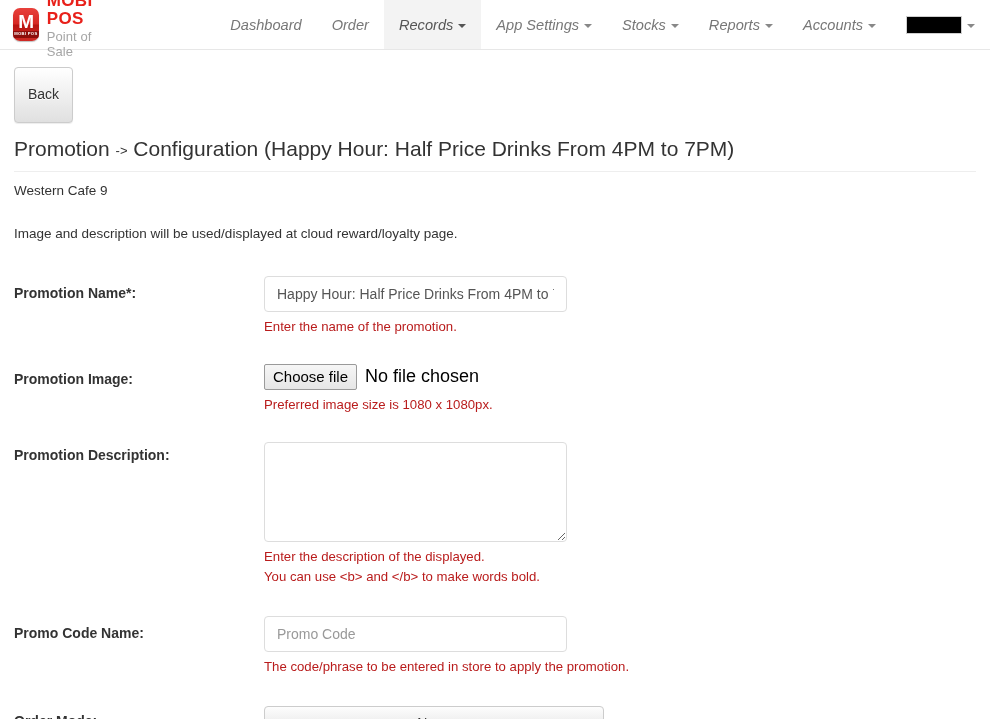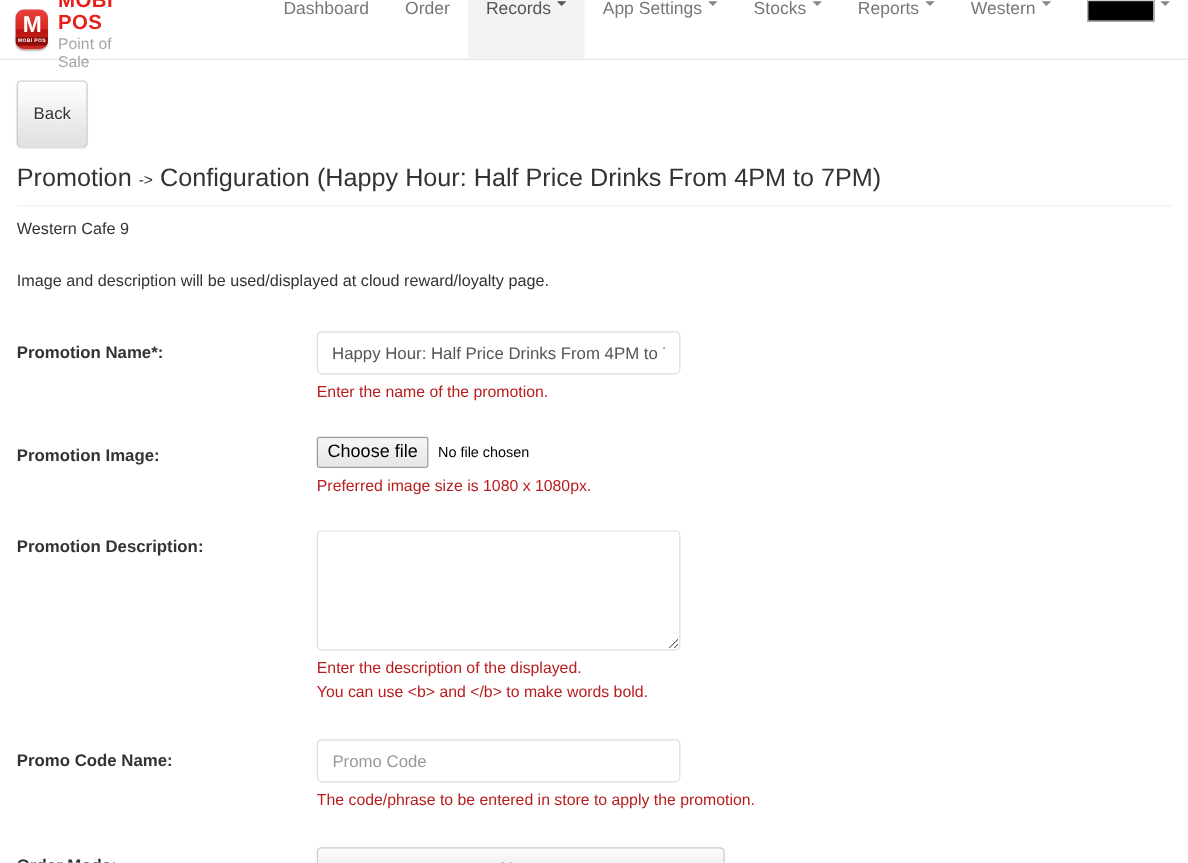--- a/index.html
+++ b/index.html
@@ -89,29 +89,30 @@
     margin-top: 1px;
   }
 
   .nav-items {
     display: flex;
     align-items: stretch;
     margin-left: 100px;
   }
   .nav-item {
     display: flex;
-    align-items: flex-start;
+    align-items: center;
     padding: 0 15px;
     color: #777777;
     font-size: 14.6px;
     text-decoration: none;
     cursor: pointer;
     white-space: nowrap;
     height: 49px;
     box-sizing: border-box;
+    font-style: italic;
   }
   .nav-item.active {
     background: #f3f3f3;
     color: #555555;
   }
   .caret {
     display: inline-block;
     width: 0;
     height: 0;
     margin-left: 5px;
@@ -261,21 +262,21 @@
     background-image: linear-gradient(to bottom, #f6f6f6 0%, #e6e6e6 100%);
     border: 1px solid #9a9a9a;
     border-radius: 2px;
     padding: 2px 8px;
     cursor: pointer;
     line-height: 1.3;
   }
   .file-name {
     margin-left: 8px;
     color: #000000;
-    font-size: 12px;
+    font-size: 18px;
   }
 
   .order-mode-btn {
     width: 340px;
     height: 33px;
     box-sizing: border-box;
     font-family: "Liberation Sans", sans-serif;
     font-size: 14px;
     color: #333333;
     text-align: center;
@@ -320,21 +321,21 @@
     </a>
     <a class="nav-item" href="#">
       <span>Stocks</span>
       <span class="caret"></span>
     </a>
     <a class="nav-item" href="#">
       <span>Reports</span>
       <span class="caret"></span>
     </a>
     <a class="nav-item" href="#">
-      <span>Western</span>
+      <span>Accounts</span>
       <span class="caret"></span>
     </a>
     <a class="nav-item" href="#">
       <span class="redacted-box"></span>
       <span class="caret"></span>
     </a>
   </div>
 </div>
 
 <div class="container">

